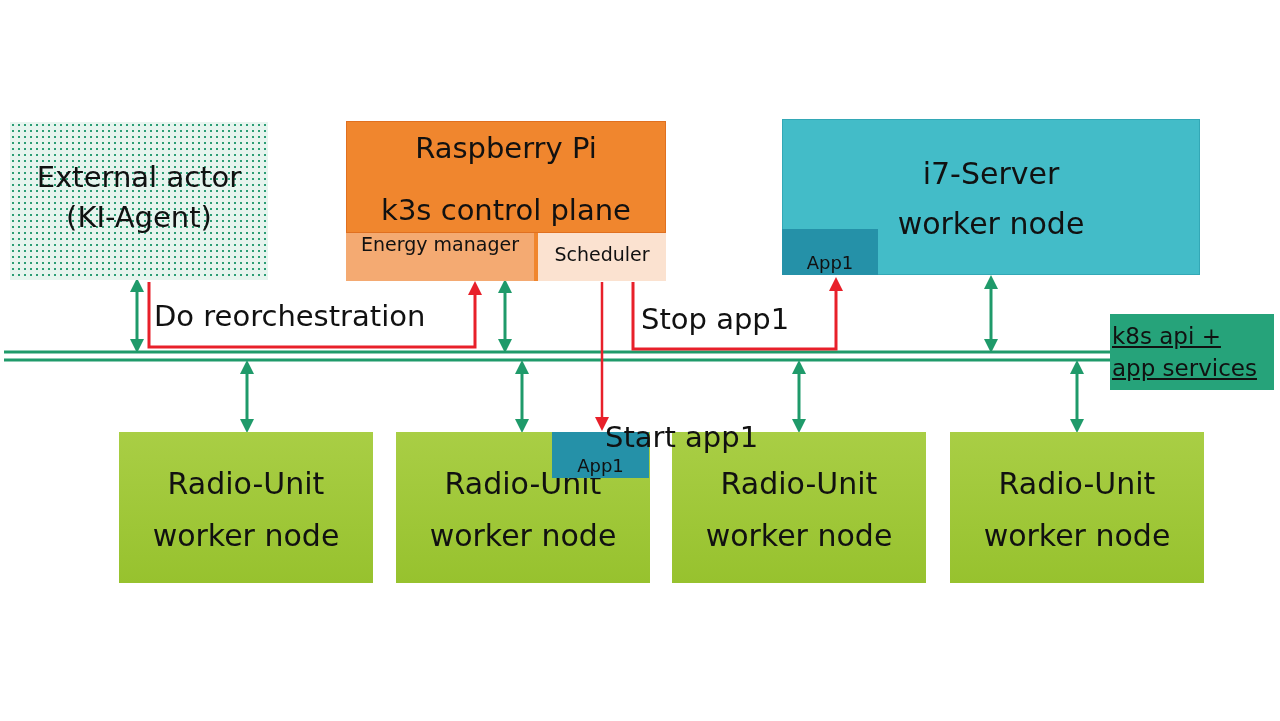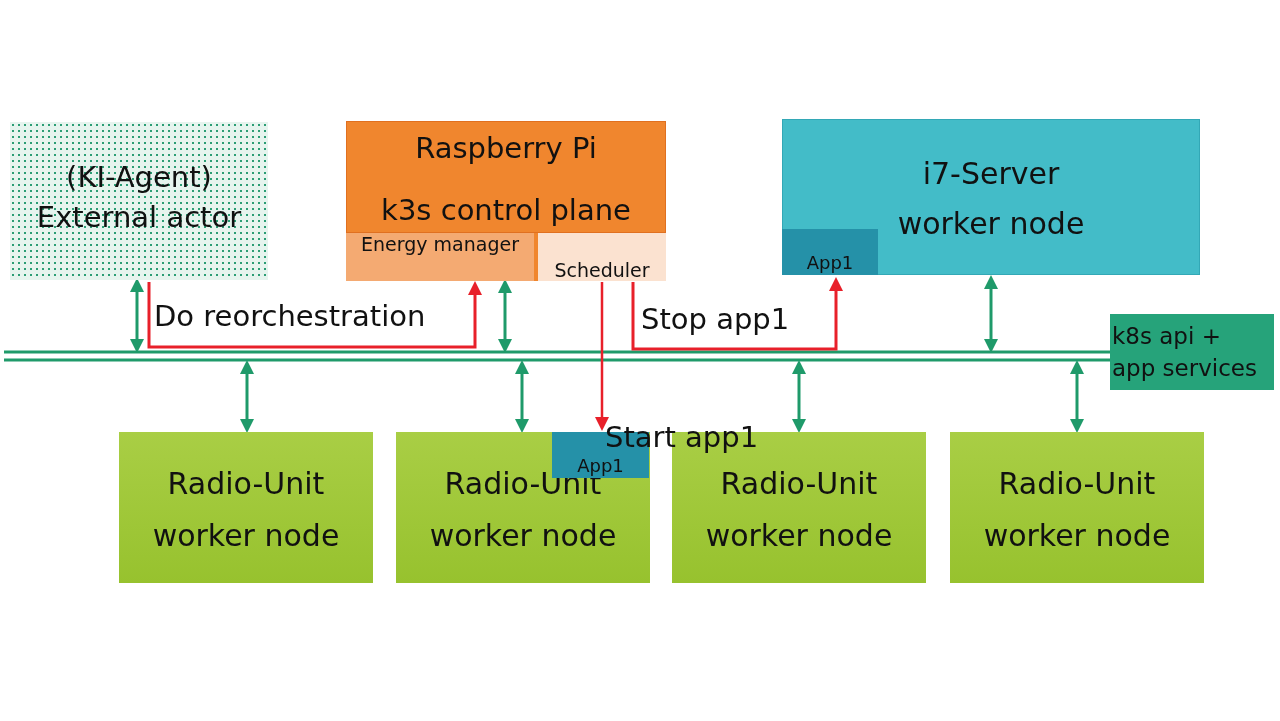--- a/index.html
+++ b/index.html
@@ -10,33 +10,33 @@
     .ext { left: 10px; top: 122px; width: 258px; height: 158px;
            background-color: #e6f4ee;
            background-image: radial-gradient(ellipse 2px 1.3px at 3px 3px, #2a9d74 60%, transparent 62%);
            background-size: 6px 6px; font-size: 29px; line-height: 40px; padding-bottom: 8px; }
     .ext span { background: rgba(230,244,238,0.0); }
     .rpi { left: 346px; top: 121px; width: 320px; height: 112px; background: #f0862e;
            border: 1px solid #e07020; font-size: 29px; line-height: 44px; padding-top: 4px; justify-content: space-between; }
     .em { left: 346px; top: 233px; width: 188px; height: 48px; background: #f4aa72;
           font-size: 19px; justify-content: flex-start; padding-bottom: 4px; }
     .sch { left: 538px; top: 233px; width: 128px; height: 48px; background: #fbe2d0;
-           font-size: 19px; justify-content: flex-end; padding-bottom: 0; }
+           font-size: 19px; justify-content: flex-end; padding-bottom: 16px; }
     .sep { position: absolute; left: 534px; top: 233px; width: 4px; height: 48px; background: #f0862e; }
     .i7 { left: 782px; top: 119px; width: 418px; height: 156px; background: #43bcc8;
           border: 1px solid #33a8b6; font-size: 30px; line-height: 50px; padding-top: 4px; padding-left: 0; }
     .app-i7 { left: 782px; top: 229px; width: 96px; height: 46px; background: #2591a8;
               font-size: 18px; justify-content: flex-end; padding-bottom: 2px; }
     .ru { top: 432px; width: 254px; height: 151px; background: #9ec93a;
           background-image: linear-gradient(#a9ce45, #97c22e);
           font-size: 30px; line-height: 52px; padding-top: 4px; }
     .app-ru { left: 552px; top: 432px; width: 97px; height: 46px; background: #2591a8;
               font-size: 18px; justify-content: flex-end; padding-bottom: 2px; }
     .k8s { left: 1110px; top: 314px; width: 164px; height: 76px; background: #26a37a;
-           font-size: 23px; line-height: 32px; align-items: flex-start; padding-left: 2px; text-align: left; }
+           font-size: 23px; line-height: 32px; align-items: flex-start; padding-left: 2px; text-align: left; text-decoration: underline; }
     .lbl { position: absolute; font-size: 29px; white-space: nowrap; }
     svg.lines { position: absolute; left: 0; top: 0; }
   </style>
 </head>
 <body>
 
 <svg class="lines" width="1280" height="721">
   <defs>
     <marker id="gh" markerWidth="8" markerHeight="8" refX="4" refY="4" orient="auto-start-reverse" markerUnits="userSpaceOnUse" viewBox="0 0 8 8">
       <path d="M0,0 L8,4 L0,8 z" fill="#1f9a6a"></path>
@@ -59,22 +59,22 @@
   <line x1="522" y1="367" x2="522" y2="426" stroke="#1f9a6a" stroke-width="3" marker-start="url(#gh2)" marker-end="url(#gh2)"></line>
   <line x1="799" y1="367" x2="799" y2="426" stroke="#1f9a6a" stroke-width="3" marker-start="url(#gh2)" marker-end="url(#gh2)"></line>
   <line x1="1077" y1="367" x2="1077" y2="426" stroke="#1f9a6a" stroke-width="3" marker-start="url(#gh2)" marker-end="url(#gh2)"></line>
 
   <polyline points="149,282 149,347 475,347 475,288" fill="none" stroke="#e8202a" stroke-width="3" marker-end="url(#rh)"></polyline>
   <polyline points="633,282 633,349 836,349 836,284" fill="none" stroke="#e8202a" stroke-width="3" marker-end="url(#rh)"></polyline>
   <line x1="602" y1="282" x2="602" y2="424" stroke="#e8202a" stroke-width="2.5" marker-end="url(#rh)"></line>
 </svg>
 
 <div class="box ext">
+  <span>External actor</span>
   <span>(KI-Agent)</span>
-  <span>External actor</span>
 </div>
 
 <div class="box rpi">
   <span>Raspberry Pi</span>
   <span>k3s control plane</span>
 </div>
 <div class="box em">
   <span>Energy manager</span>
 </div>
 <div class="sep"></div>

